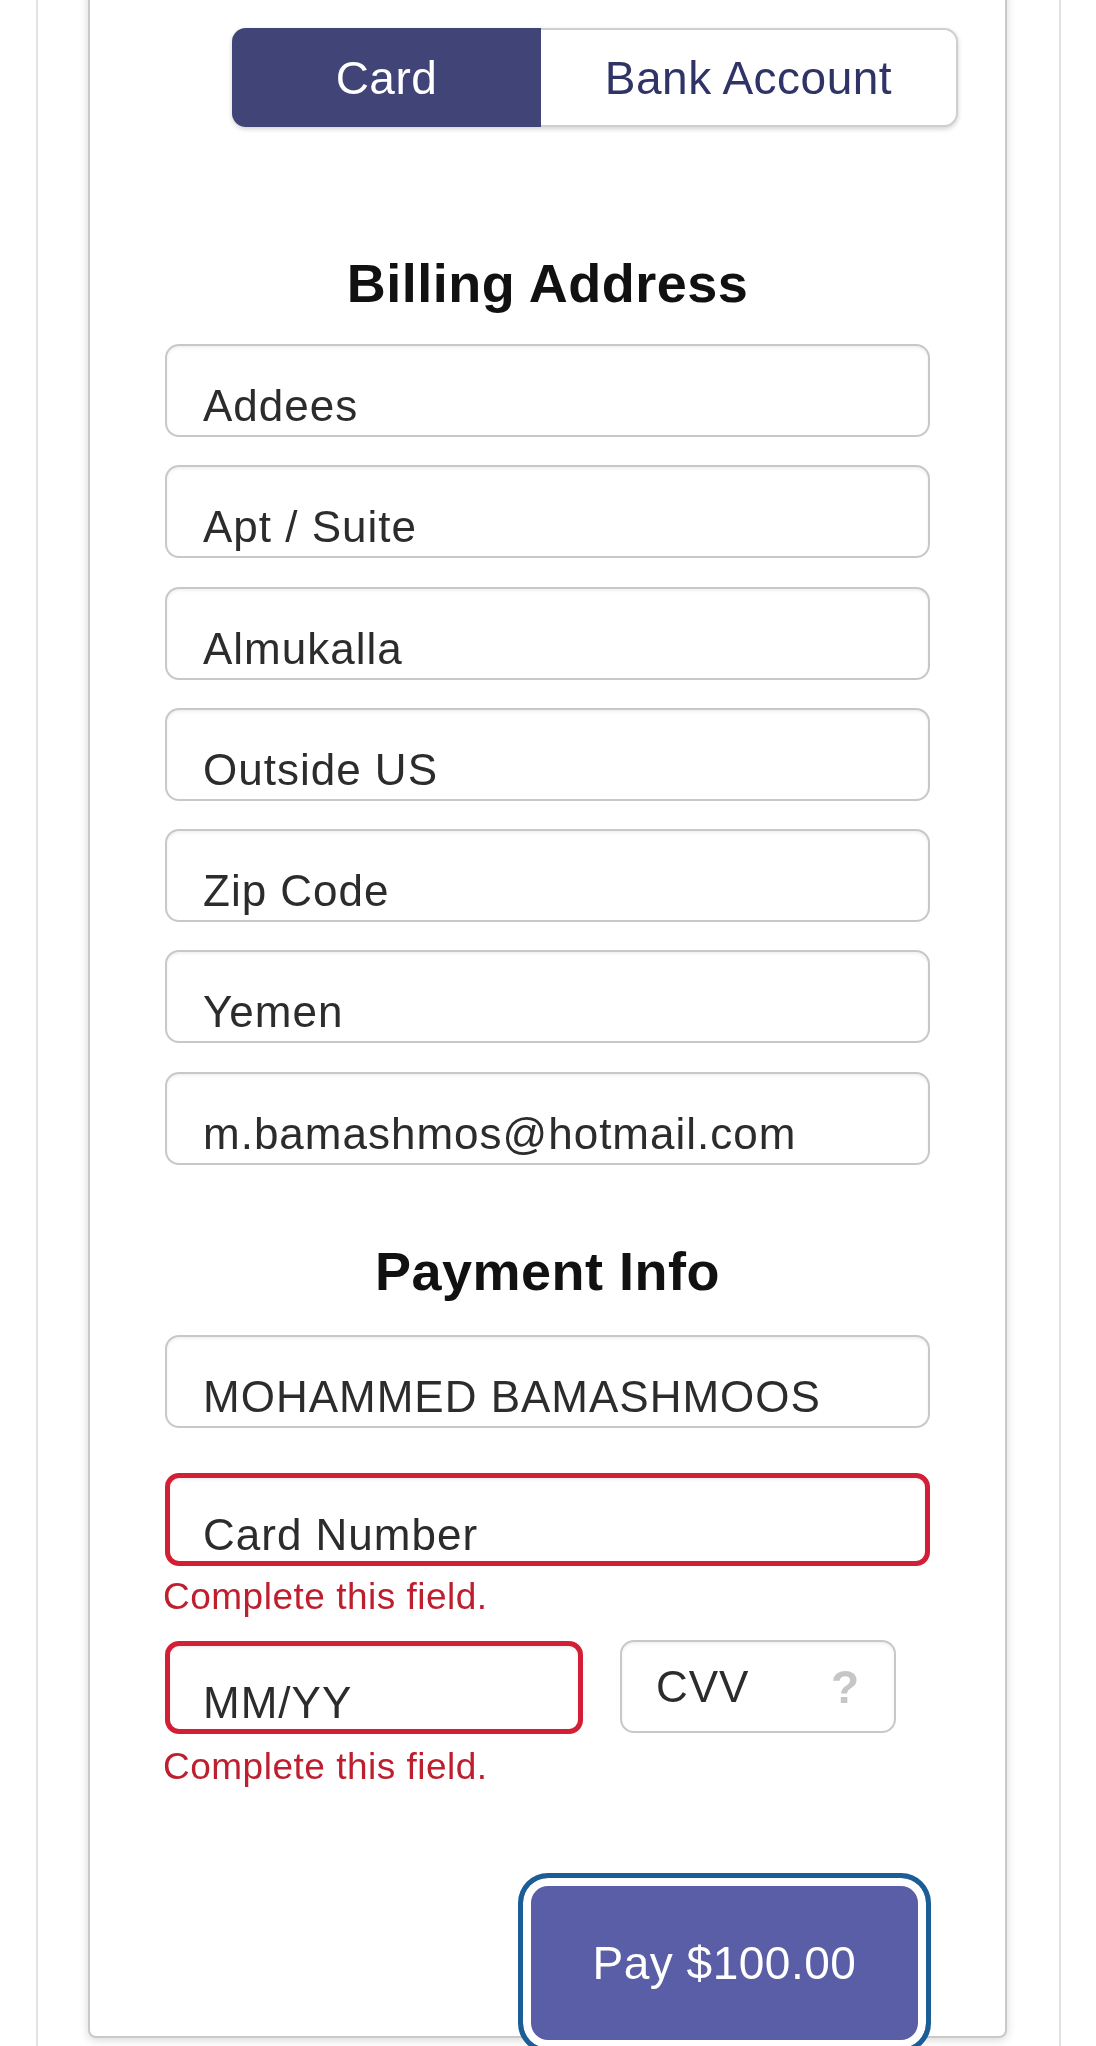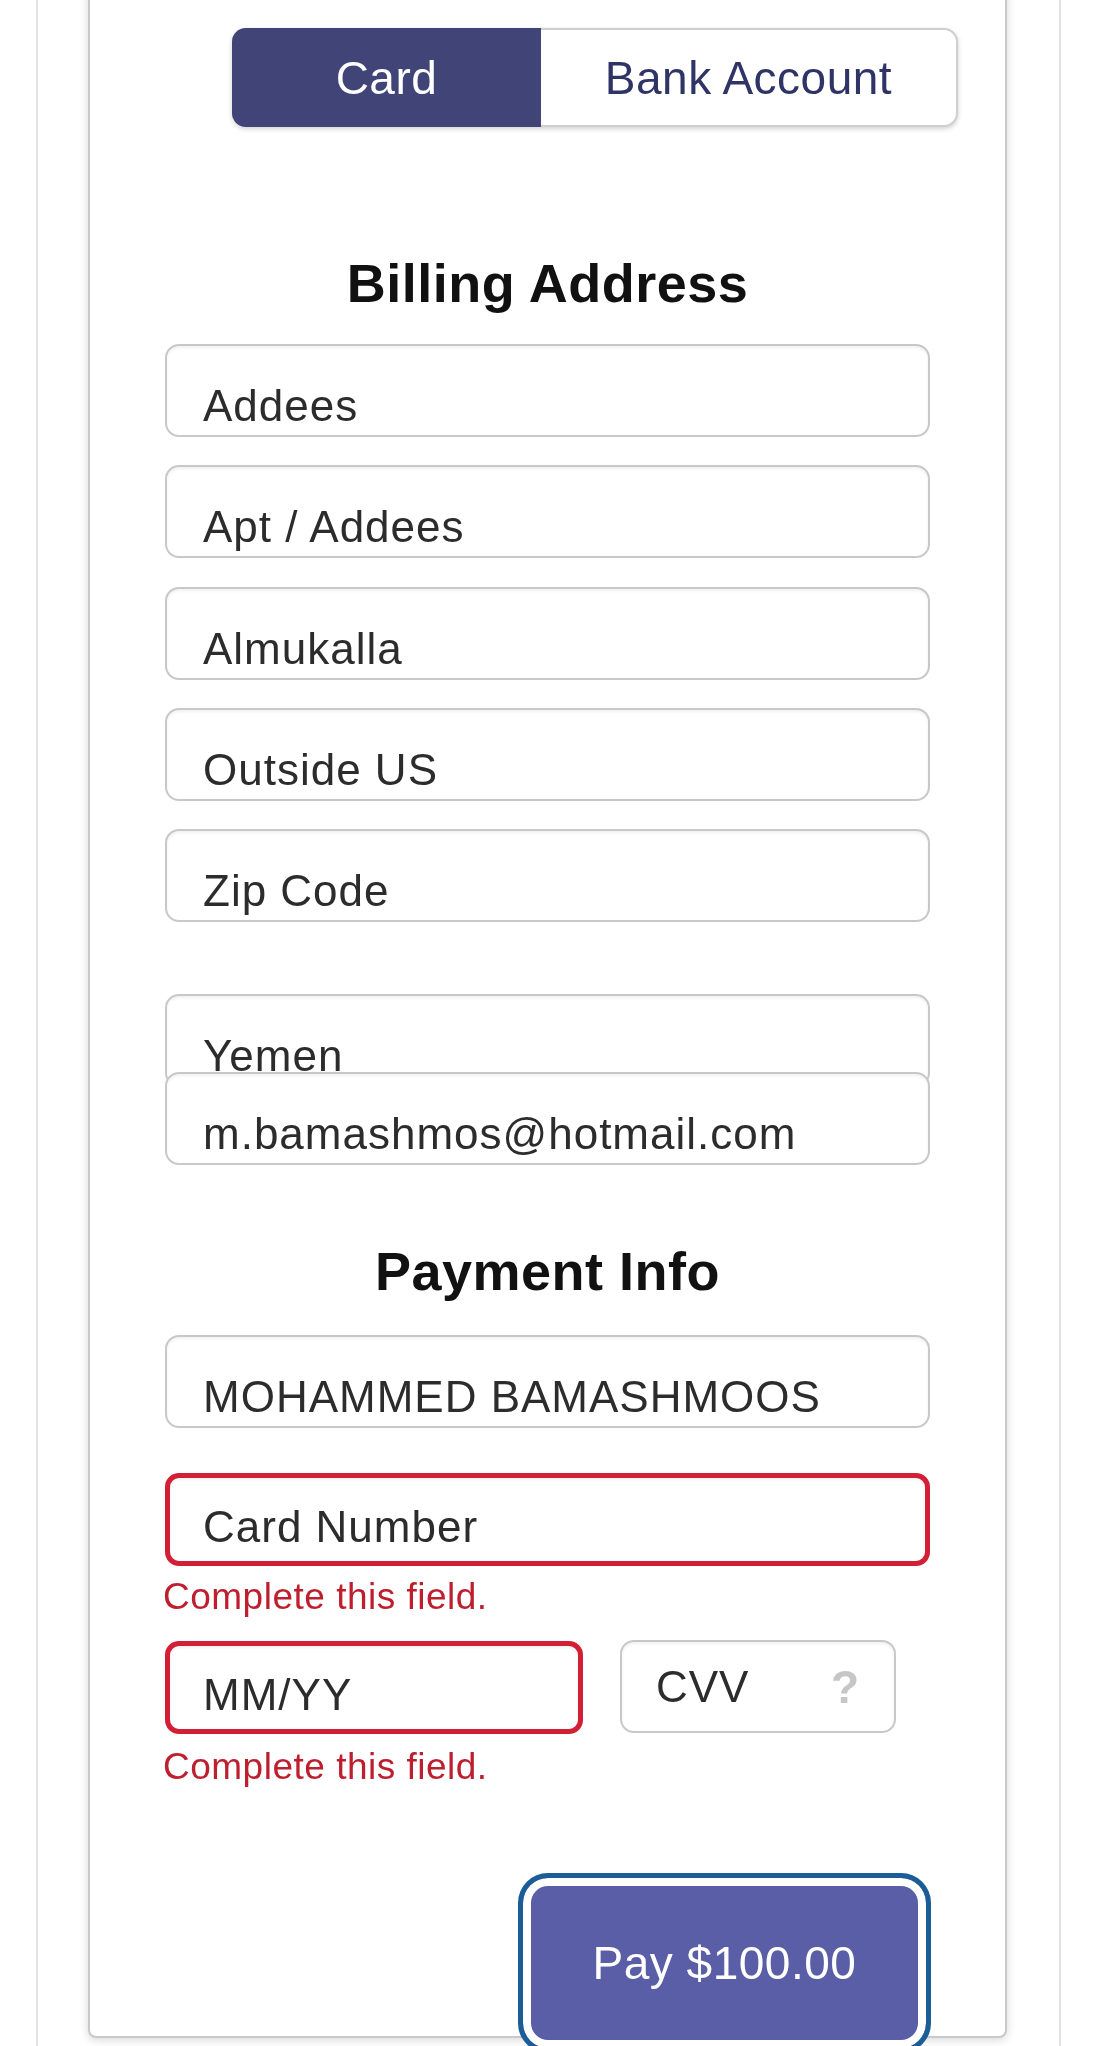--- a/index.html
+++ b/index.html
@@ -49,21 +49,21 @@
     position:absolute;left:165px;width:765px;height:93px;
     box-sizing:border-box;background:#ffffff;
     border:2px solid var(--field-border,#c8c8c8);border-radius:14px;
     box-shadow:inset 0 2px 3px rgba(0,0,0,0.06);
     font-size:44px;color:var(--text-main,#2c2c2c);letter-spacing:1px;
     padding:16px 36px;line-height:87px;white-space:nowrap;overflow:hidden;
     cursor:text;
   }
   .field.error-state{
     border:5px solid var(--error-border,#d31f35);
-    padding:8px 33px;line-height:81px;
+    padding:16px 33px;line-height:81px;
   }
   .error-msg{
     position:absolute;left:163px;
     font-size:37px;font-weight:500;letter-spacing:0.5px;
     color:var(--error-text,#bd1f2e);
   }
   .field.small{width:418px;}
   .field.cvv{
     left:620px;width:276px;display:flex;align-items:center;
     justify-content:space-between;padding:0 34px;line-height:normal;
@@ -91,25 +91,25 @@
   <div class="card-panel"></div>
 
   <div class="tab-group">
     <div class="tab tab-card">Card</div>
     <div class="tab tab-bank">Bank Account</div>
   </div>
 
   <div class="section-heading" style="top:252px;">Billing Address</div>
 
   <div class="field" style="top:344px;">Addees</div>
-  <div class="field" style="top:465px;">Apt / Addees</div>
+  <div class="field" style="top:465px;">Apt / Suite</div>
   <div class="field" style="top:587px;">Almukalla</div>
   <div class="field" style="top:708px;">Outside US</div>
   <div class="field" style="top:829px;">Zip Code</div>
-  <div class="field" style="top:950px;margin-top:44px;">Yemen</div>
+  <div class="field" style="top:950px;">Yemen</div>
   <div class="field" style="top:1072px;">m.bamashmos@hotmail.com</div>
 
   <div class="section-heading" style="top:1240px;">Payment Info</div>
 
   <div class="field" style="top:1335px;">MOHAMMED BAMASHMOOS</div>
 
   <div class="field error-state" style="top:1473px;">Card Number</div>
 
   <div class="error-msg" style="top:1576px;">Complete this field.</div>
 

